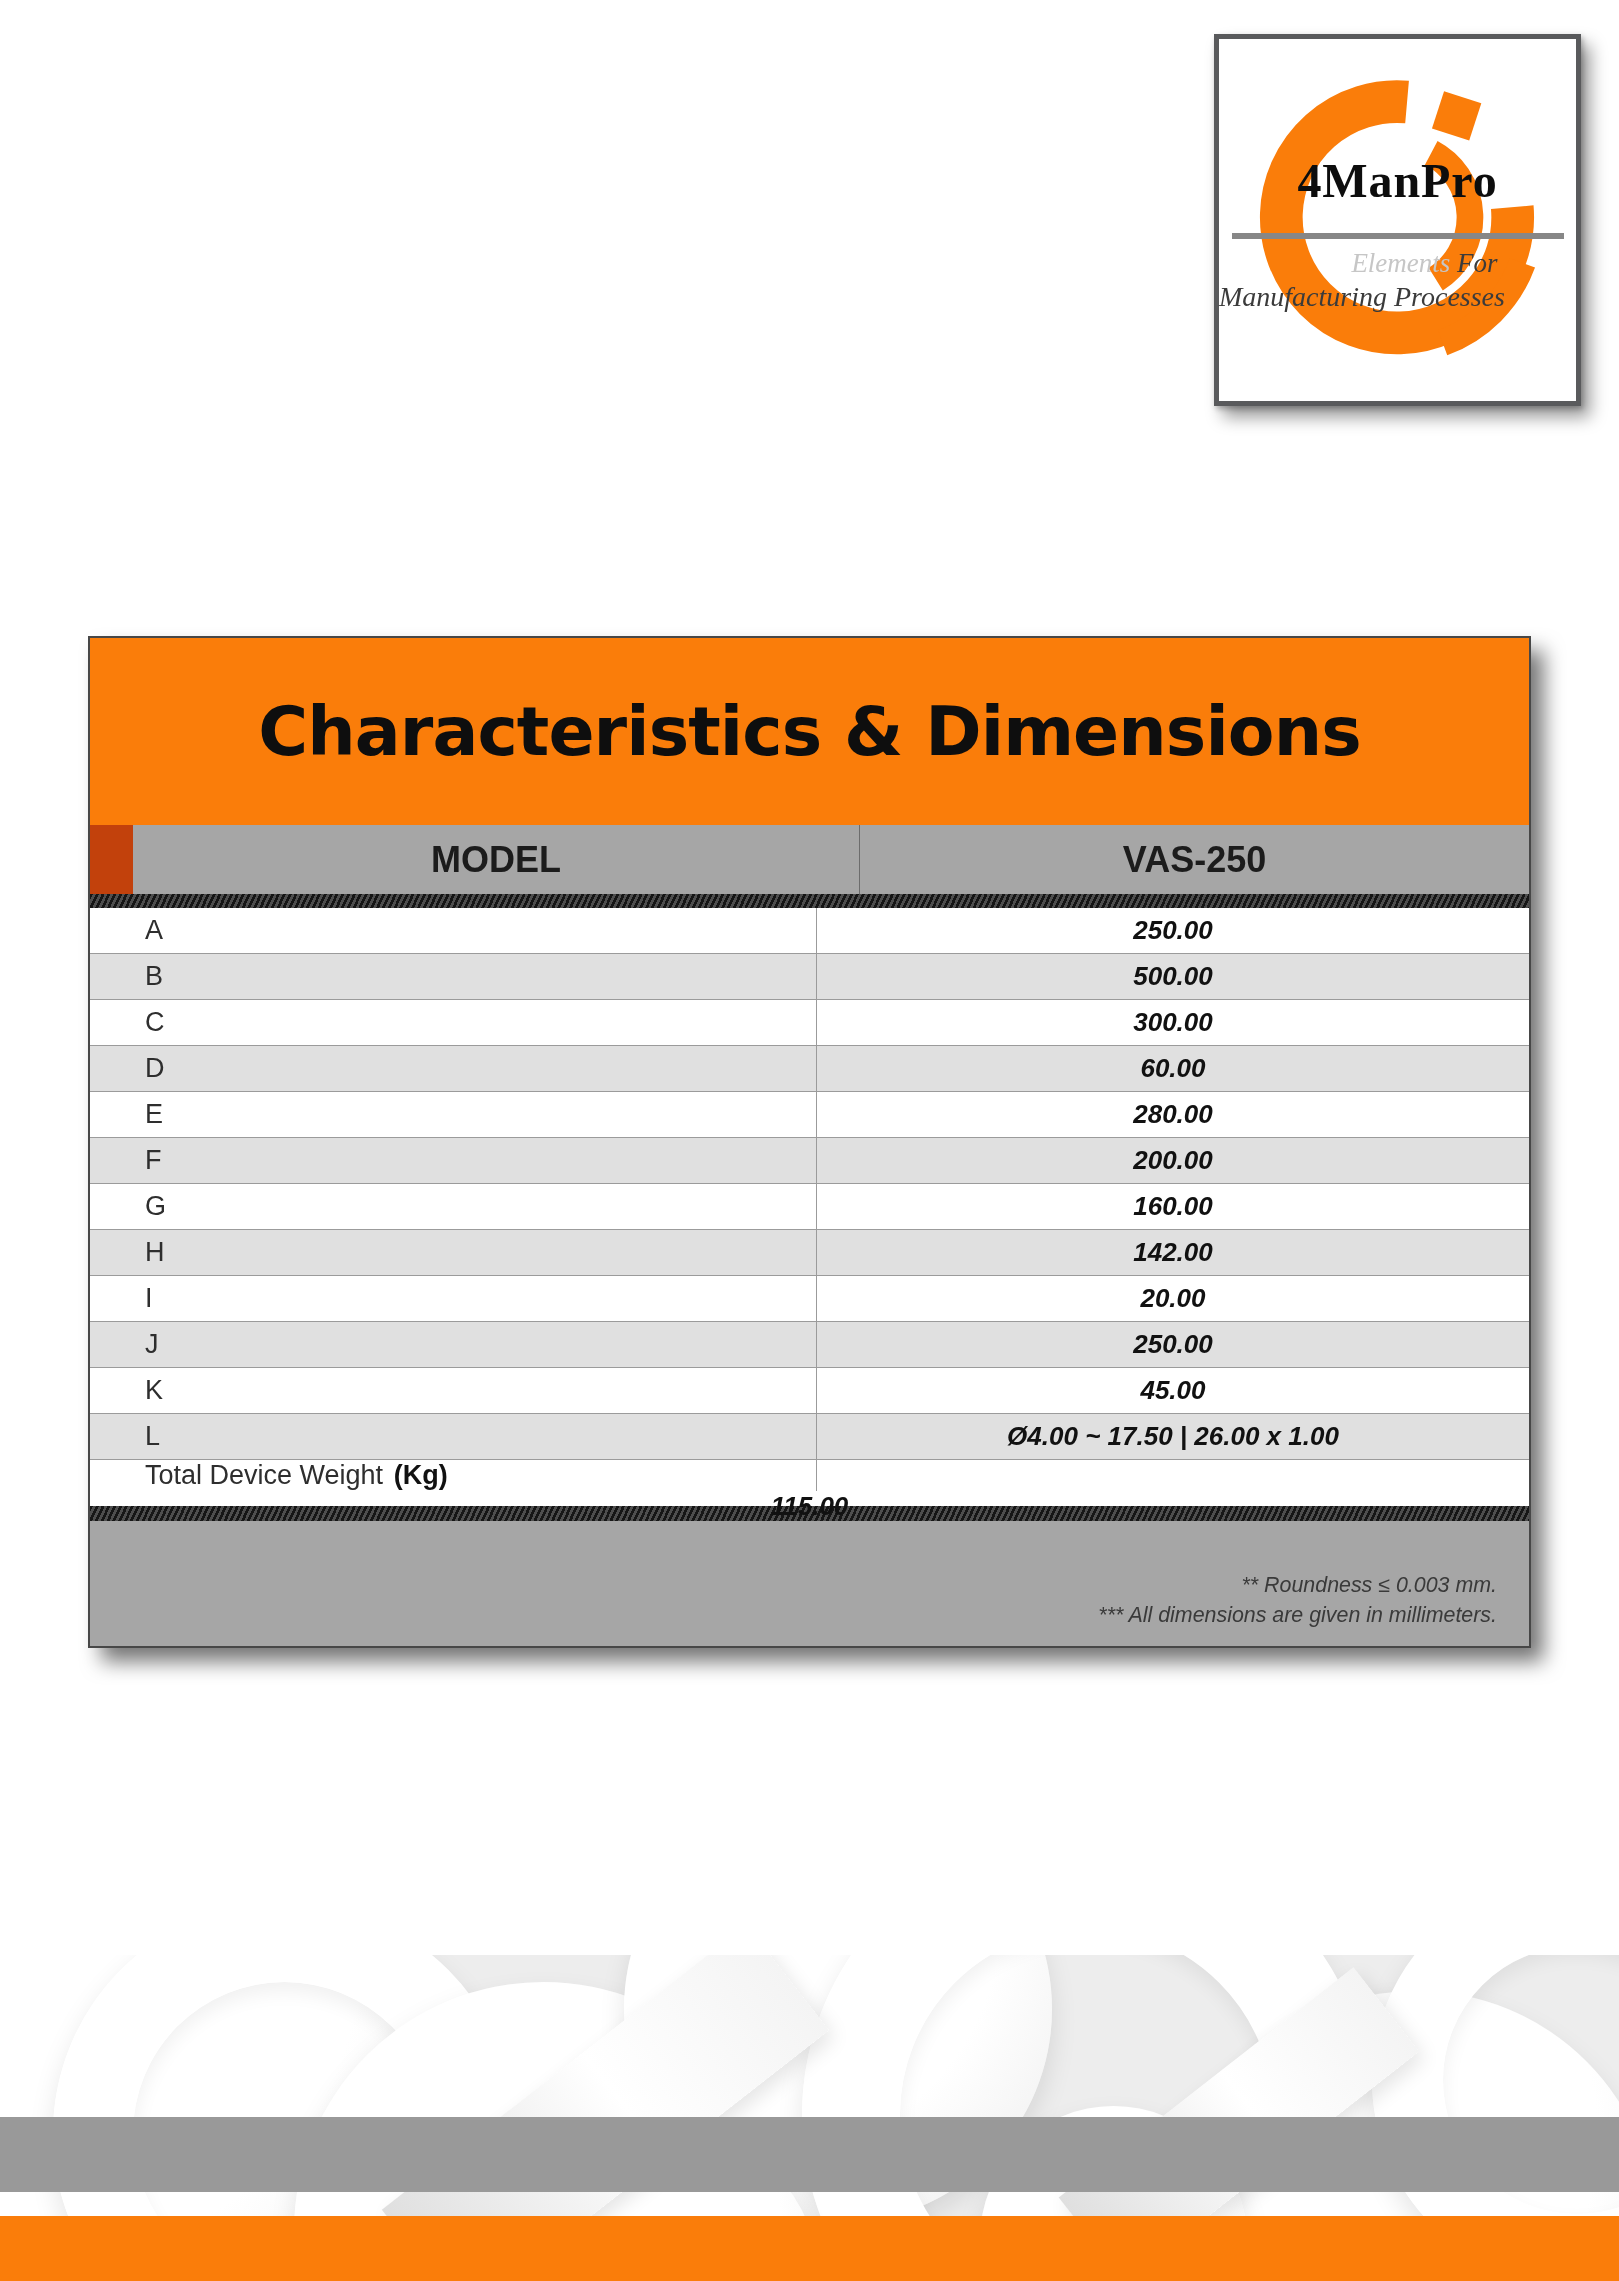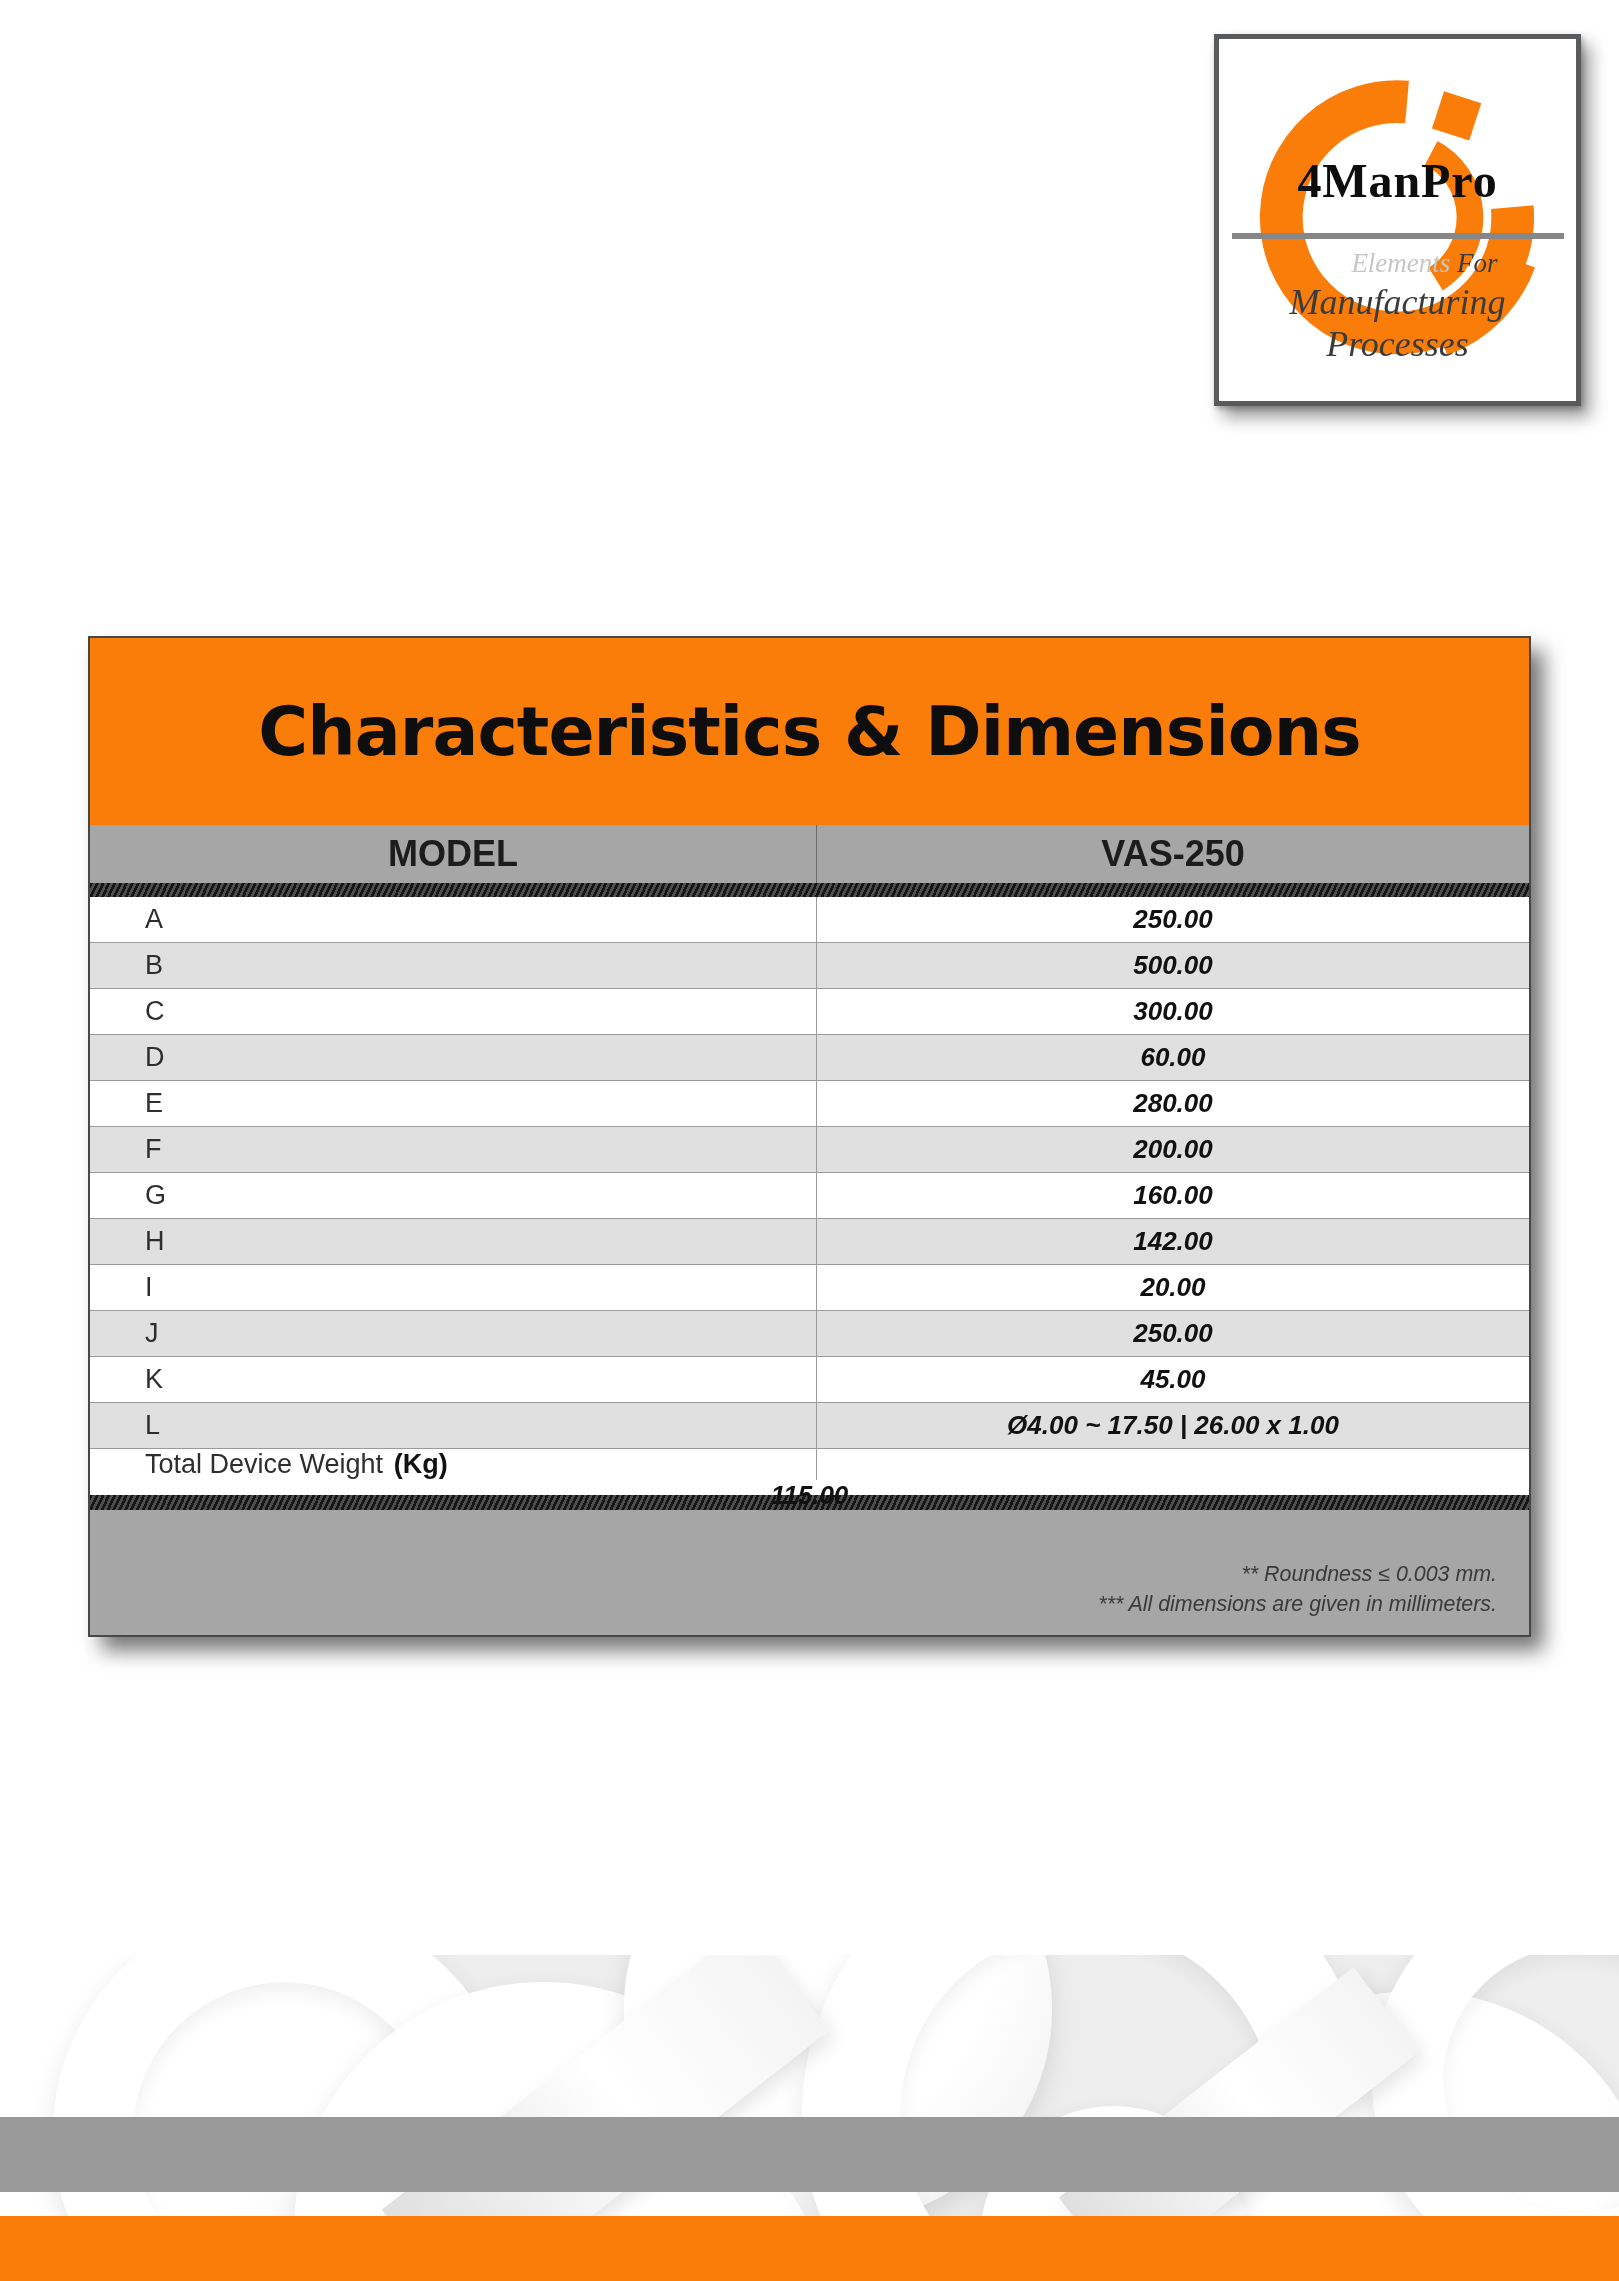--- a/index.html
+++ b/index.html
@@ -37,43 +37,44 @@
   }
   .brand-tag1{
     position:absolute; left:27px; top:209px; width:100%;
     text-align:center;
     font-family:"Liberation Serif", serif; font-style:italic;
     font-size:27px; color:#3b3b3b;
   }
   .brand-tag1 .muted{color:#c6c6c6;}
   .brand-tag2{
     position:absolute; left:0; top:242px; width:100%;
-    text-align:center;
+    text-align:left;
     font-family:"Liberation Serif", serif; font-style:italic;
-    font-size:36px; color:#3b3b3b;
+    font-size:28px; color:#3b3b3b;
   }
 
   
   .sheet{
     position:absolute; left:88px; top:636px; width:1443px;
     border:2.7px solid #474747;
     box-shadow:12.5px 14.3px 19.6px rgba(0,0,0,0.55);
     background:#c2410c;
   }
   .sheet-title-band{
     height:187px; background:var(--orange);
     display:flex; align-items:center; justify-content:center;
   }
   .sheet-title{
     font-family:"DejaVu Sans", sans-serif;
     font-weight:700; font-size:68px; letter-spacing:-0.9px; color:#0e0e0e;
   }
   .col-head-row{
-    height:58px; background:var(--panel_gray);
+    height:69px; background:var(--panel_gray);
     display:flex;
+    margin-left:43px;
   }
   .col-head{
     display:flex; align-items:center; justify-content:center;
     font-weight:700; font-size:36px; color:#1c1c1c;
   }
   .col-head.left{width:727px; border-right:1.8px solid #6c6c6c;}
   .col-head.right{flex:1;}
   .hatch{
     height:14.3px;
     background:repeating-linear-gradient(115deg,#161616 0px,#161616 2.7px,#4e4e4e 2.7px,#4e4e4e 5.3px);

